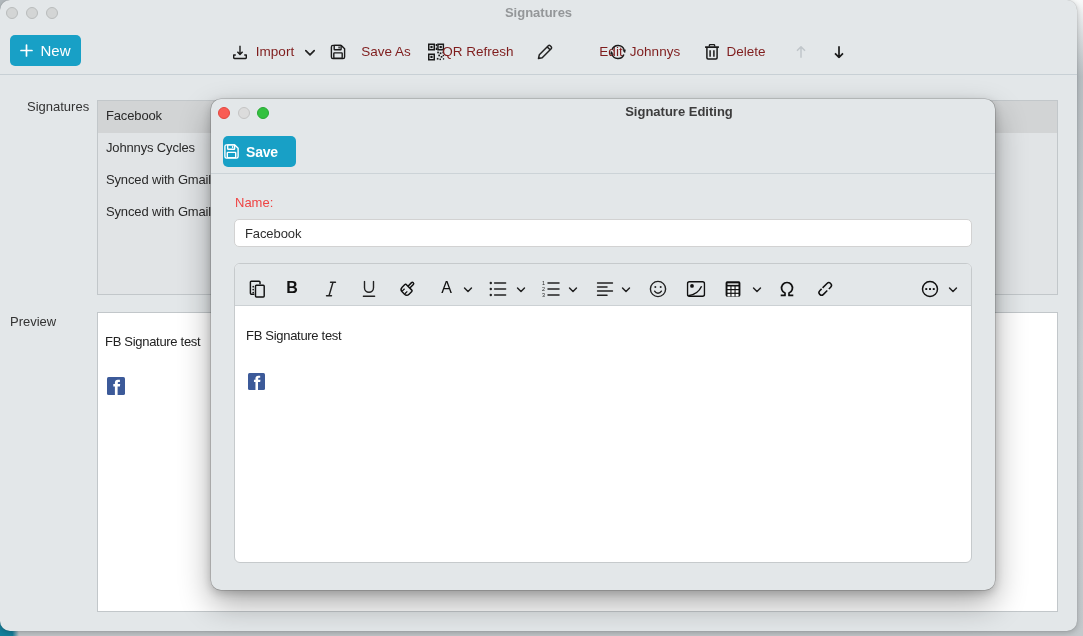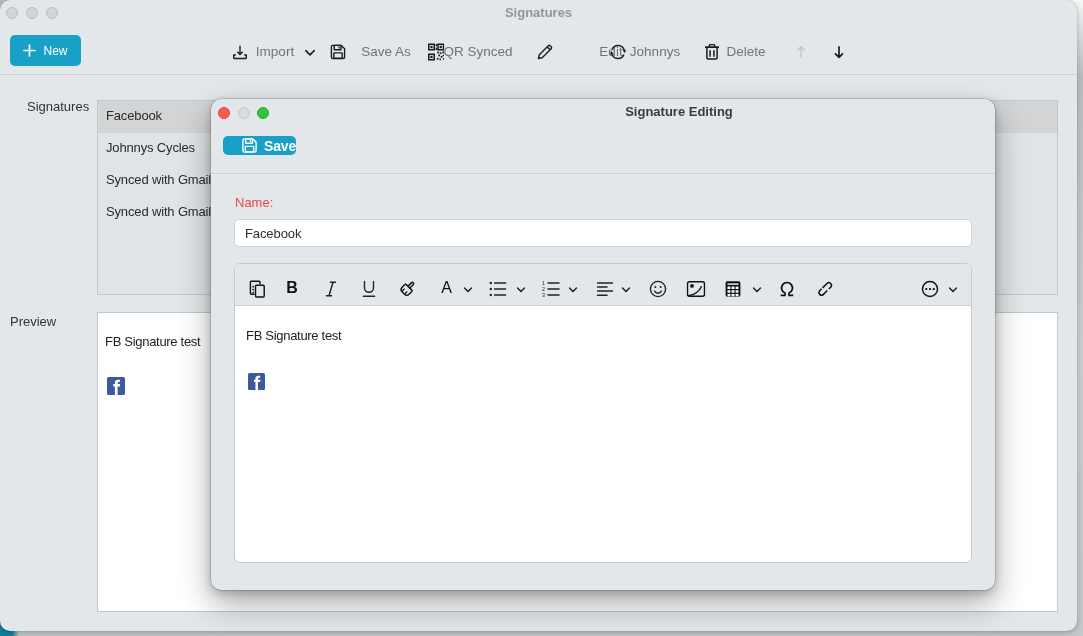--- a/index.html
+++ b/index.html
@@ -13,42 +13,42 @@
     background:radial-gradient(circle at 30% 70%, #15809c 0%, #15809c 45%, rgba(21,128,156,0) 72%); }
   #win {
     position:absolute; left:0; top:0; width:1077px; height:631px;
     background:#e3e7e9; border-radius:10px;
     box-shadow:0 2px 6px rgba(0,0,0,0.22), 0 0 1px rgba(0,0,0,0.28);
   }
   .tl { position:absolute; top:7px; width:12px; height:12px; border-radius:50%; }
   #win-title { position:absolute; top:5px; left:0; width:1077px; text-align:center;
     font-size:13px; font-weight:bold; color:#949799; }
   #toolbar-sep { position:absolute; left:0; top:74px; width:1077px; height:1px; background:#c8d0d5; }
-  .tbtxt { position:absolute; top:44px; font-size:13.5px; color:#737373; white-space:nowrap; transform:translate(-50%,0); }
+  .tbtxt { position:absolute; top:44px; font-size:13.5px; color:#7f1d1d; white-space:nowrap; transform:translate(-50%,0); }
   .icn { position:absolute; transform:translate(-50%,-50%); }
   #btn-new { position:absolute; left:10px; top:35px; width:71px; height:31px;
-    background:#18a0c6; border-radius:5px; color:#fff; font-size:12px;
+    background:#18a0c6; border-radius:5px; color:#fff; font-size:15px;
     display:flex; align-items:center; justify-content:center; gap:7px; }
   .lbl { position:absolute; font-size:13px; color:#333; }
   #list { position:absolute; left:97px; top:100px; width:961px; height:195px;
     background:#e1e4e6; border:1px solid #c2c7ca; }
   .row { position:absolute; left:0; width:959px; height:32px; font-size:13px; letter-spacing:-0.15px; color:#2a2a2a;
     display:flex; align-items:center; padding-left:8px; padding-bottom:3px; }
   .row.sel { background:#d2d4d5; }
   #preview { position:absolute; left:97px; top:312px; width:961px; height:300px;
     background:#fff; border:1px solid #c2c7ca; }
   
   #modal { position:absolute; left:211px; top:99px; width:784px; height:491px;
     background:#e3e7e9; border-radius:10px;
     box-shadow:0 0 0 0.5px rgba(0,0,0,0.25), 0 14px 32px rgba(0,0,0,0.33), 0 3px 10px rgba(0,0,0,0.2); }
   #modal-title { position:absolute; top:104px; left:211px; width:936px; text-align:center;
     font-size:13px; font-weight:bold; color:#3c3c3c; }
-  #btn-save { position:absolute; left:223px; top:136px; width:73px; height:19px;
+  #btn-save { position:absolute; left:223px; top:136px; width:73px; height:31px;
     background:#18a0c6; border-radius:5px; color:#fff; font-size:14px; font-weight:bold;
-    display:flex; align-items:center; justify-content:flex-end; gap:6px; letter-spacing:-0.2px; }
+    display:flex; align-items:center; justify-content:flex-start; gap:6px; letter-spacing:-0.2px; }
   #modal-sep { position:absolute; left:211px; top:173px; width:784px; height:1px; background:#ccd3d7; }
   #name-input { position:absolute; left:234px; top:219px; width:738px; height:28px;
     background:#fff; border:1px solid #d2d2d2; border-radius:5px; font-size:13px; letter-spacing:-0.1px; color:#2f2f2f;
     display:flex; align-items:center; padding-left:10px; }
   #editor { position:absolute; left:234px; top:263px; width:738px; height:300px;
     background:#fff; border:1px solid #c6cacc; border-radius:6px; }
   #ed-toolbar { position:absolute; left:235px; top:264px; width:736px; height:42px;
     background:#e3e7e9; border-radius:5px 5px 0 0; border-bottom:1px solid #ccd1d4; }
 </style>
 </head>
@@ -94,21 +94,21 @@
     <rect x="9.7" y="8.6" width="1.7" height="1.7"></rect>
     <rect x="12.2" y="9.4" width="1.7" height="1.7"></rect>
     <rect x="14.9" y="8.6" width="1.7" height="1.7"></rect>
     <rect x="10.8" y="11.6" width="1.7" height="1.7"></rect>
     <rect x="13.2" y="13" width="1.7" height="1.7"></rect>
     <rect x="9.3" y="14.9" width="1.7" height="1.7"></rect>
     <rect x="15.2" y="11.8" width="1.4" height="1.4"></rect>
     <rect x="15.4" y="15.2" width="1.4" height="1.4"></rect>
     <rect x="12" y="15.6" width="1.5" height="1.5"></rect>
   </svg>
-  <span class="tbtxt" style="left:478px;">QR Synced</span>
+  <span class="tbtxt" style="left:478px;">QR Refresh</span>
   <svg class="icn" style="left:545px; top:51.5px;" width="18" height="18" viewBox="0 0 18 18" fill="none" stroke="#222" stroke-width="1.5" stroke-linecap="round" stroke-linejoin="round">
     <path d="m2.5 15.5.8-3.7 9-9c.5-.5 1.4-.5 1.9 0l1 1c.5.5.5 1.4 0 1.9l-9 9zM11.2 3.9l2.9 2.9"></path>
   </svg>
   <span class="tbtxt" style="left:571px;margin-left:40px;">Edit</span>
   <svg class="icn" style="left:617.5px; top:51.5px;" width="19" height="19" viewBox="0 0 19 19" fill="none" stroke="#1a1a1a" stroke-width="1.5">
     <path d="M3.6 7.0 A6.4 6.4 0 0 1 15.7 7.6"></path>
     <path d="M15.4 12.0 A6.4 6.4 0 0 1 3.3 11.4"></path>
     <path d="M17.3 7.1 14.1 8.1 16.6 10.7z" fill="#1a1a1a" stroke="none"></path>
     <path d="M1.7 11.9 4.9 10.9 2.4 8.3z" fill="#1a1a1a" stroke="none"></path>
   </svg>

